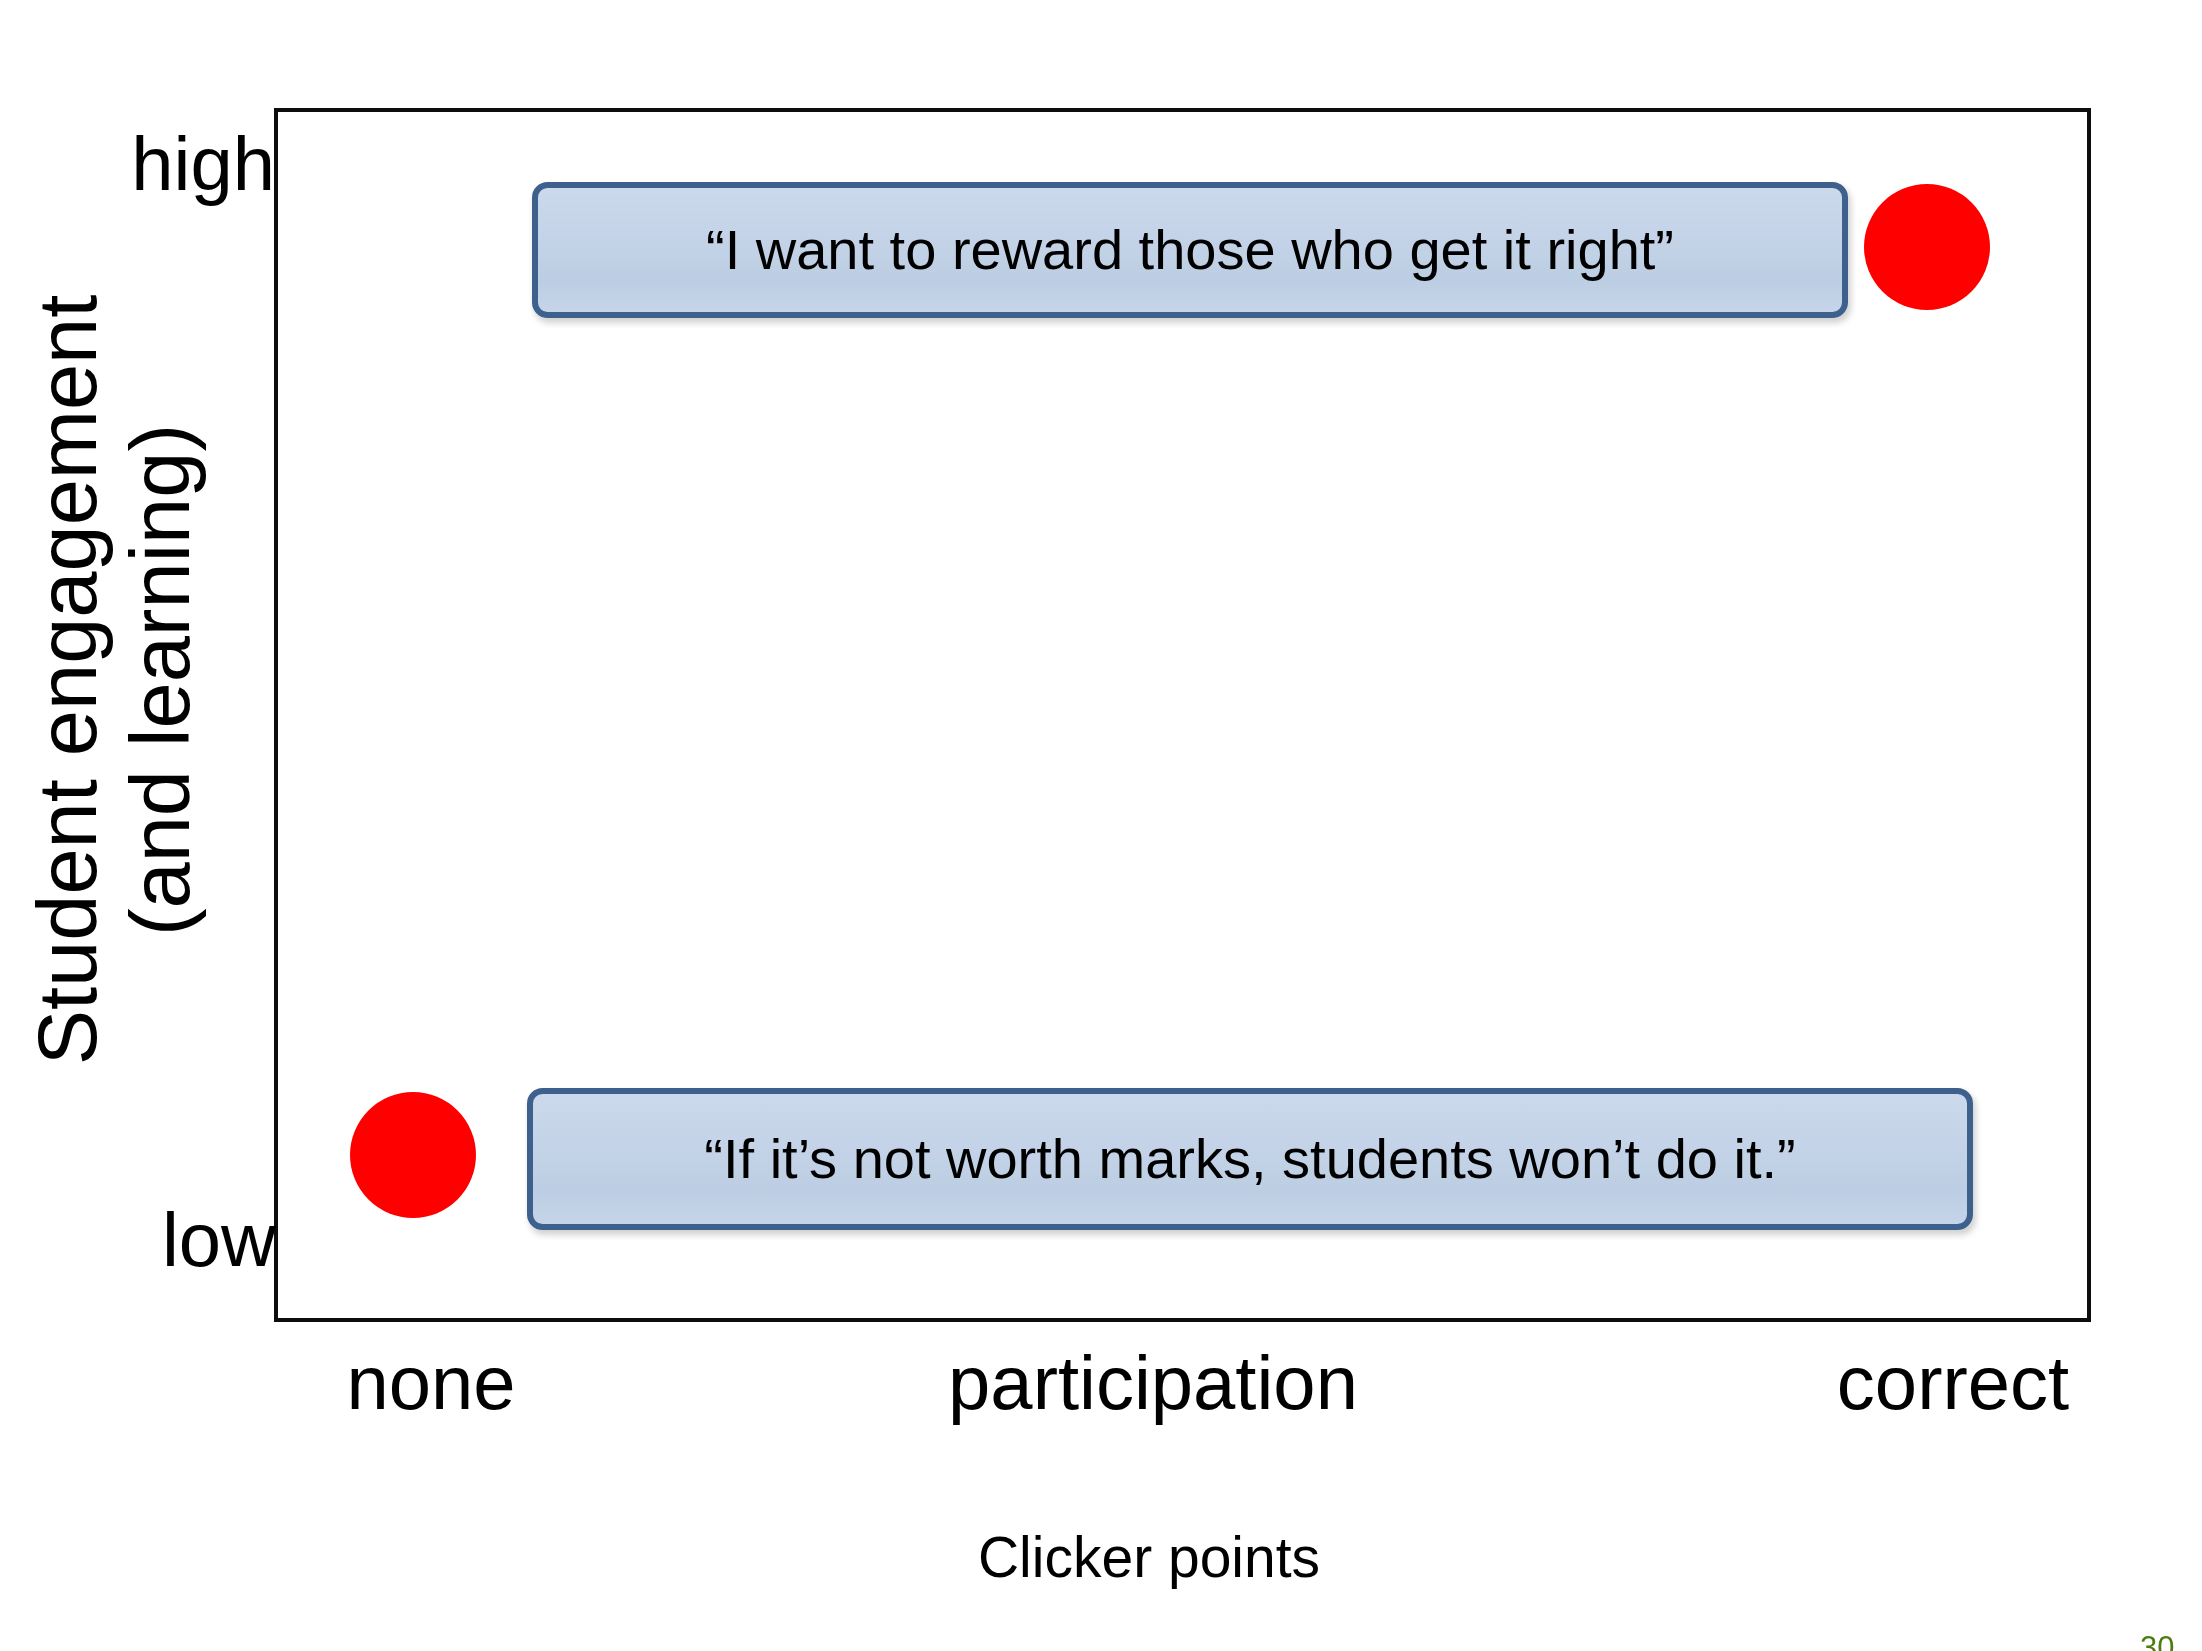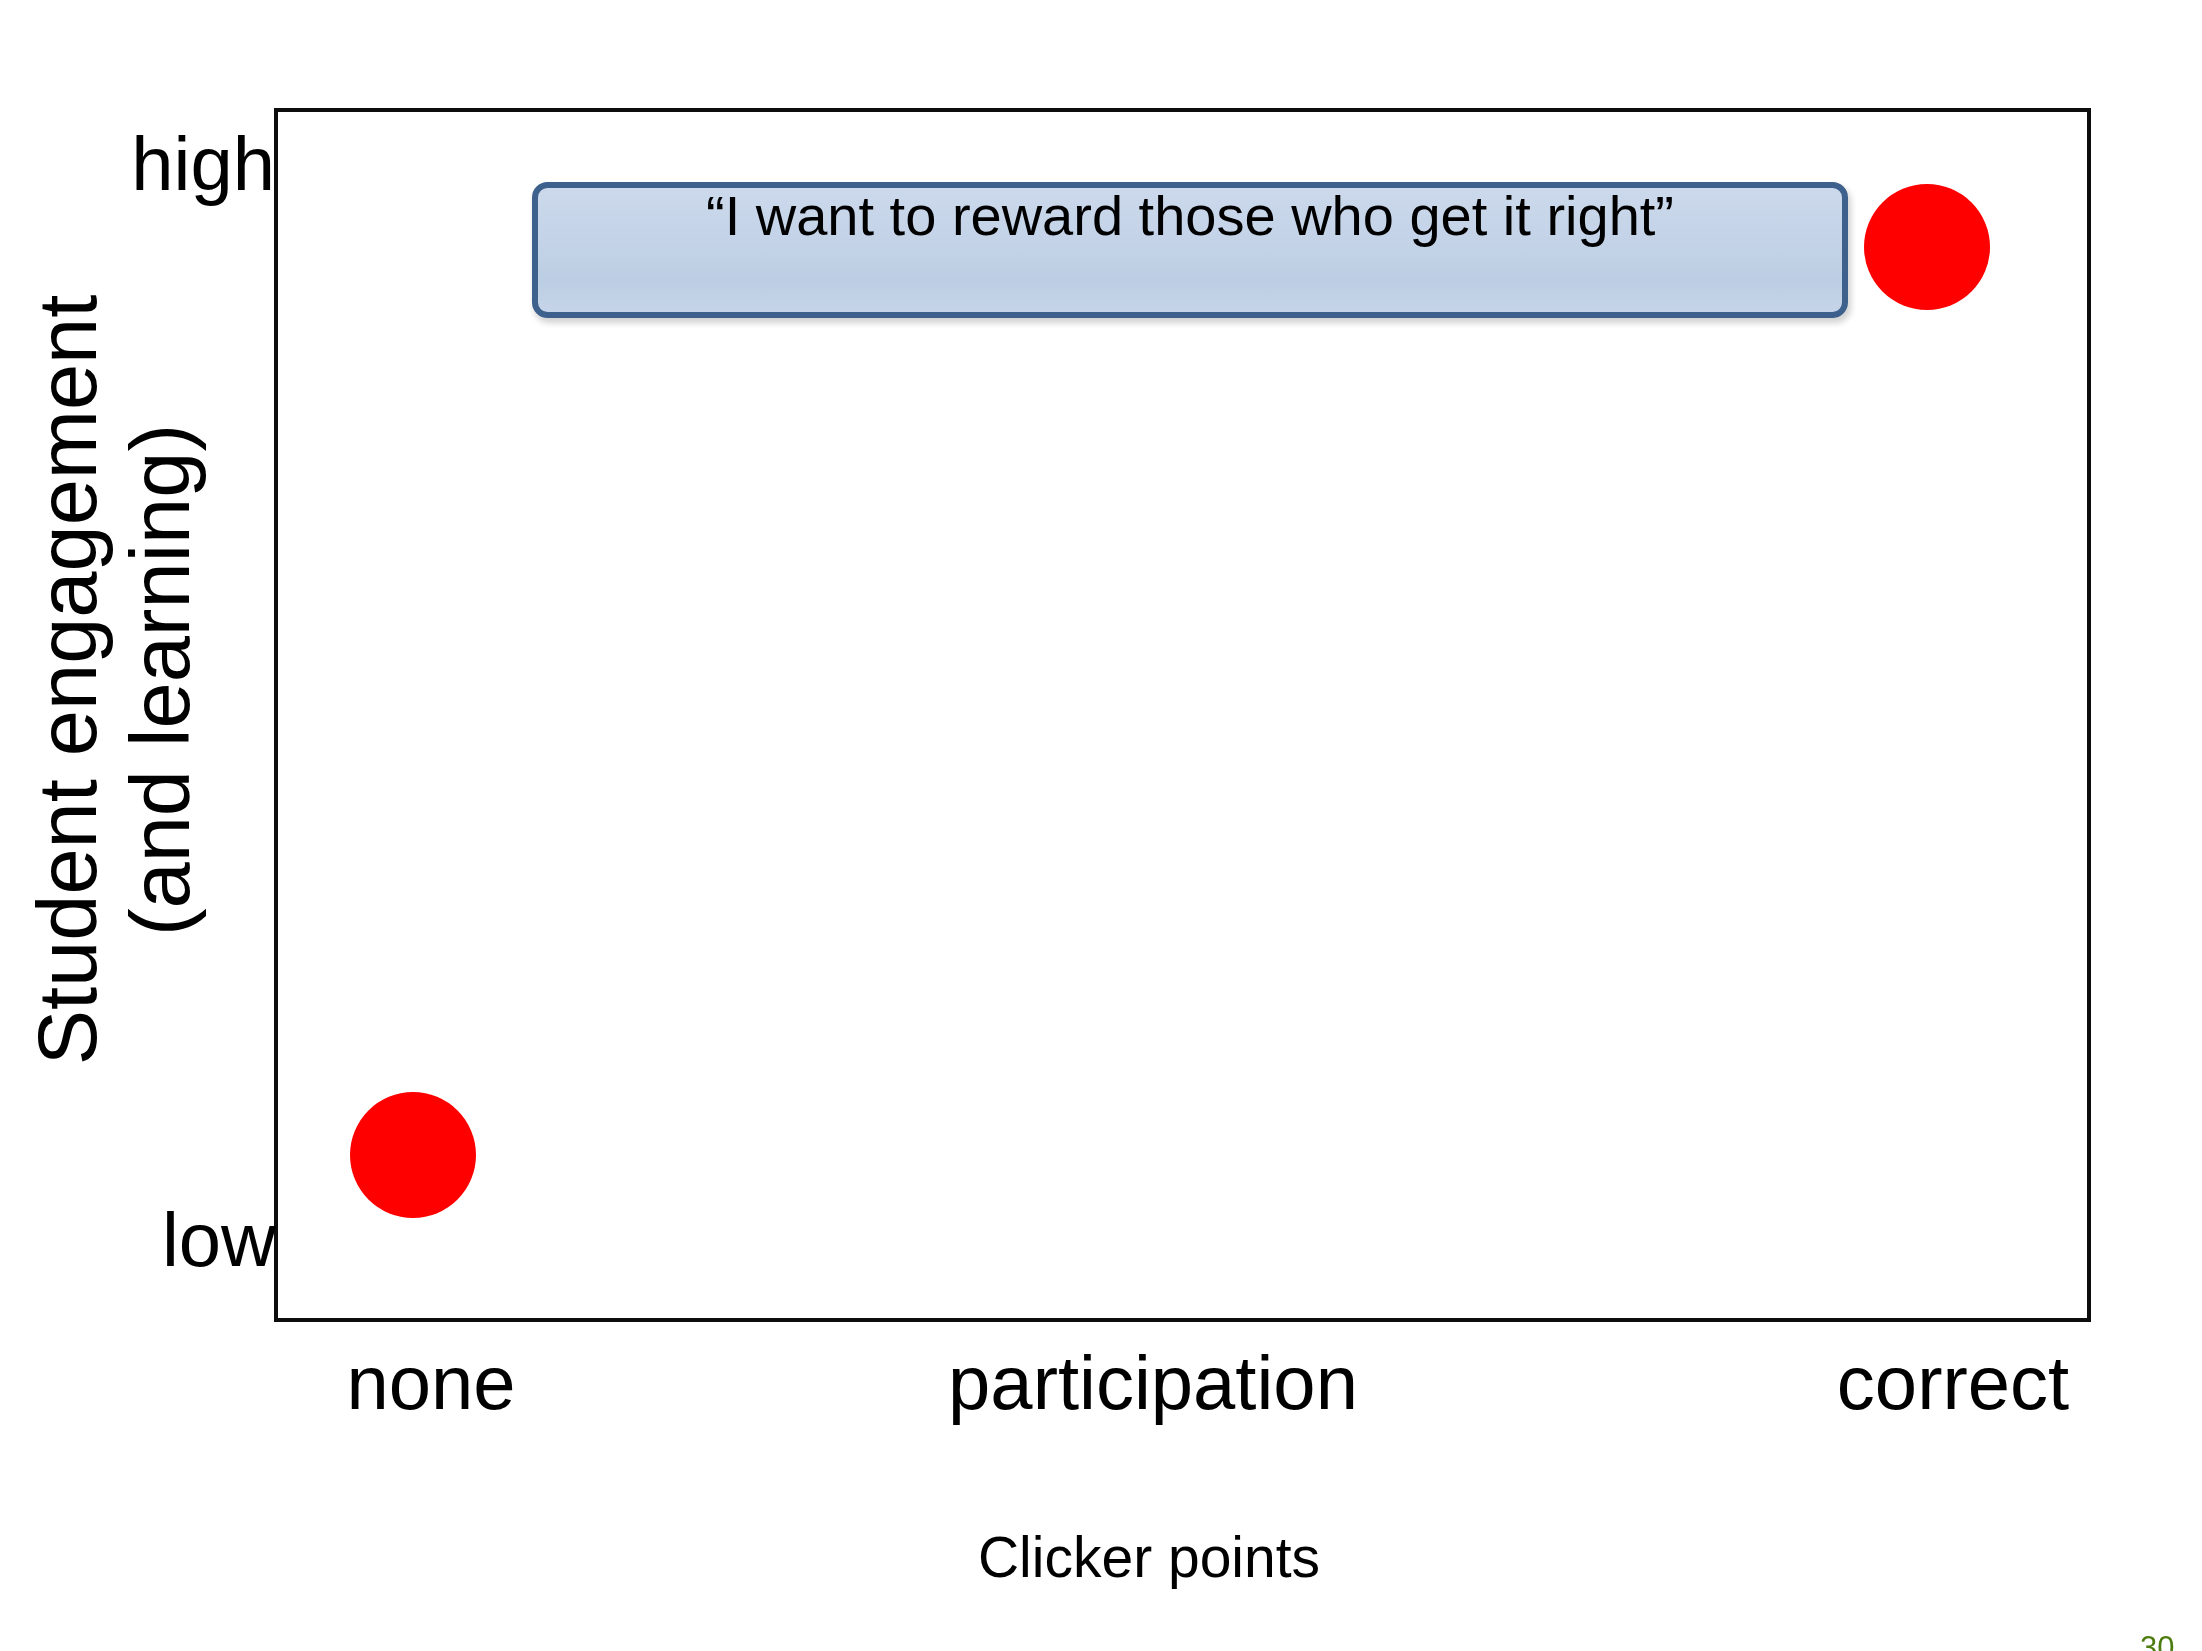--- a/index.html
+++ b/index.html
@@ -68,21 +68,21 @@
     line-height: 1;
     white-space: nowrap;
   }
   .callout {
     position: absolute;
     box-sizing: border-box;
     border: 6px solid #3d618c;
     border-radius: 15.5px;
     background: linear-gradient(180deg, #ccd9ec 0%, #c3d2e7 45%, #bccee3 75%, #c6d4e9 100%);
     display: flex;
-    align-items: flex-start;
+    align-items: center;
     justify-content: center;
     font-size: 56px;
     line-height: 1;
     white-space: nowrap;
     box-shadow: 2.6px 4.3px 6px rgba(0,0,0,0.18);
   }
   .callout-top {
     left: 532px;
     top: 182px;
     width: 1316px;
@@ -130,20 +130,23 @@
   <div class="x-tick x-tick-none">none</div>
   <div class="x-tick x-tick-participation">participation</div>
   <div class="x-tick x-tick-correct">correct</div>
 
   <div class="x-axis-title">Clicker points</div>
 
   <div class="callout callout-top">
     <span>“I want to reward those who get it right”</span>
   </div>
 
+  <div class="callout callout-bottom">
+    <span>“If it’s not worth marks, students won’t do it.”</span>
+  </div>
 
   <div class="dot dot-high-correct"></div>
   <div class="dot dot-low-none"></div>
 
   <div class="page-number">30</div>
 
 </div>
 
 
 </body></html>

